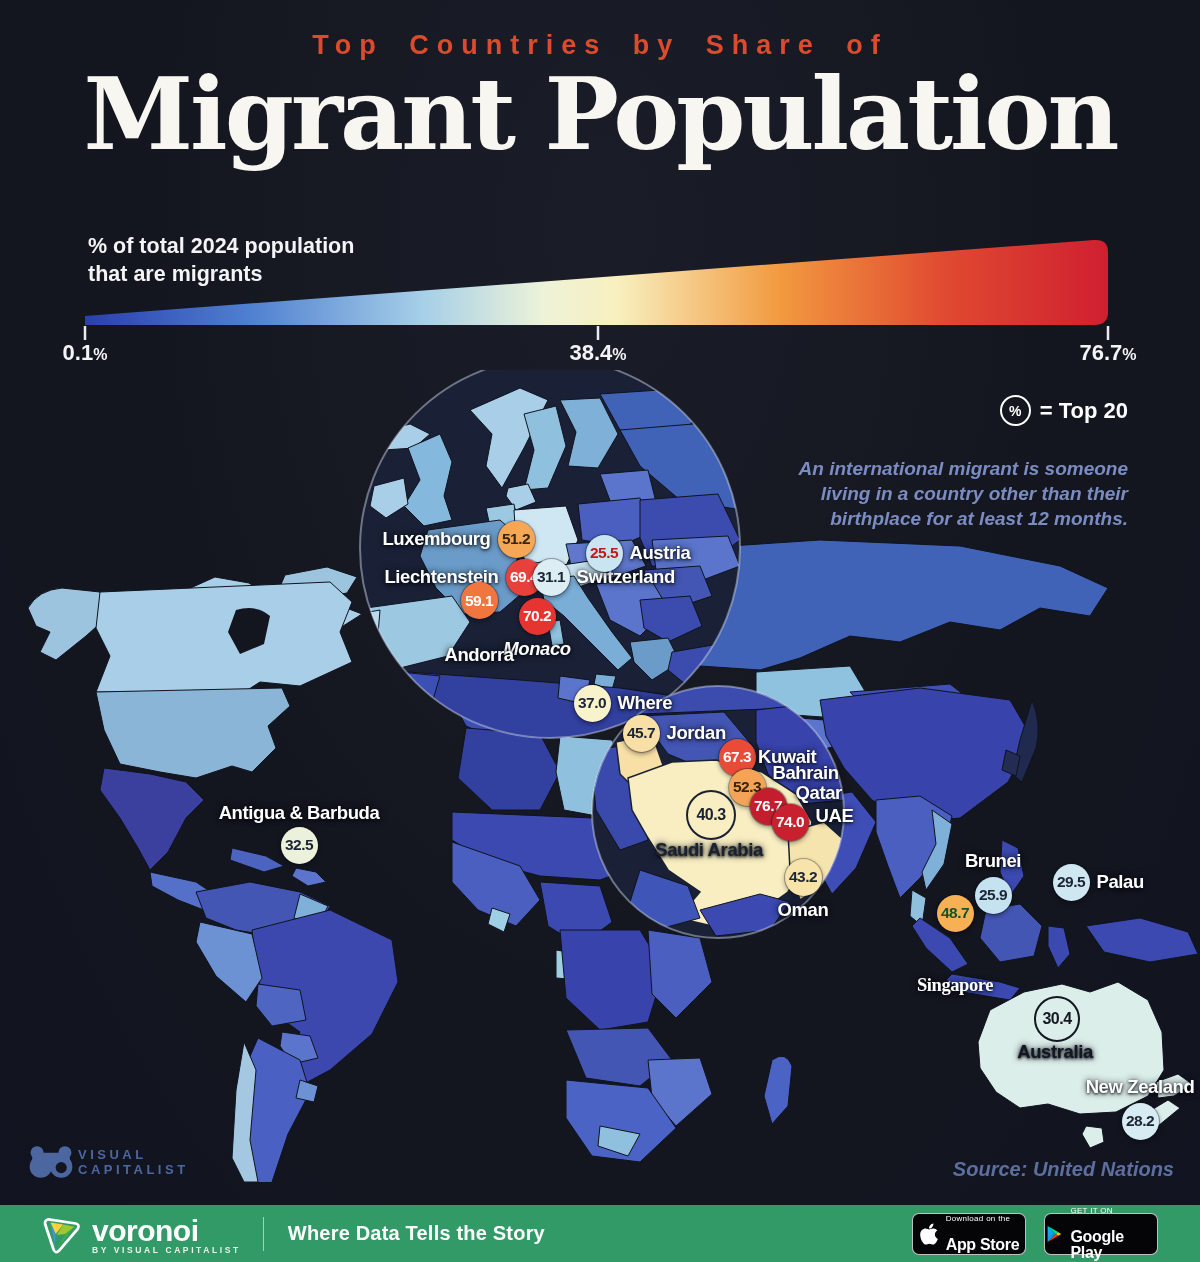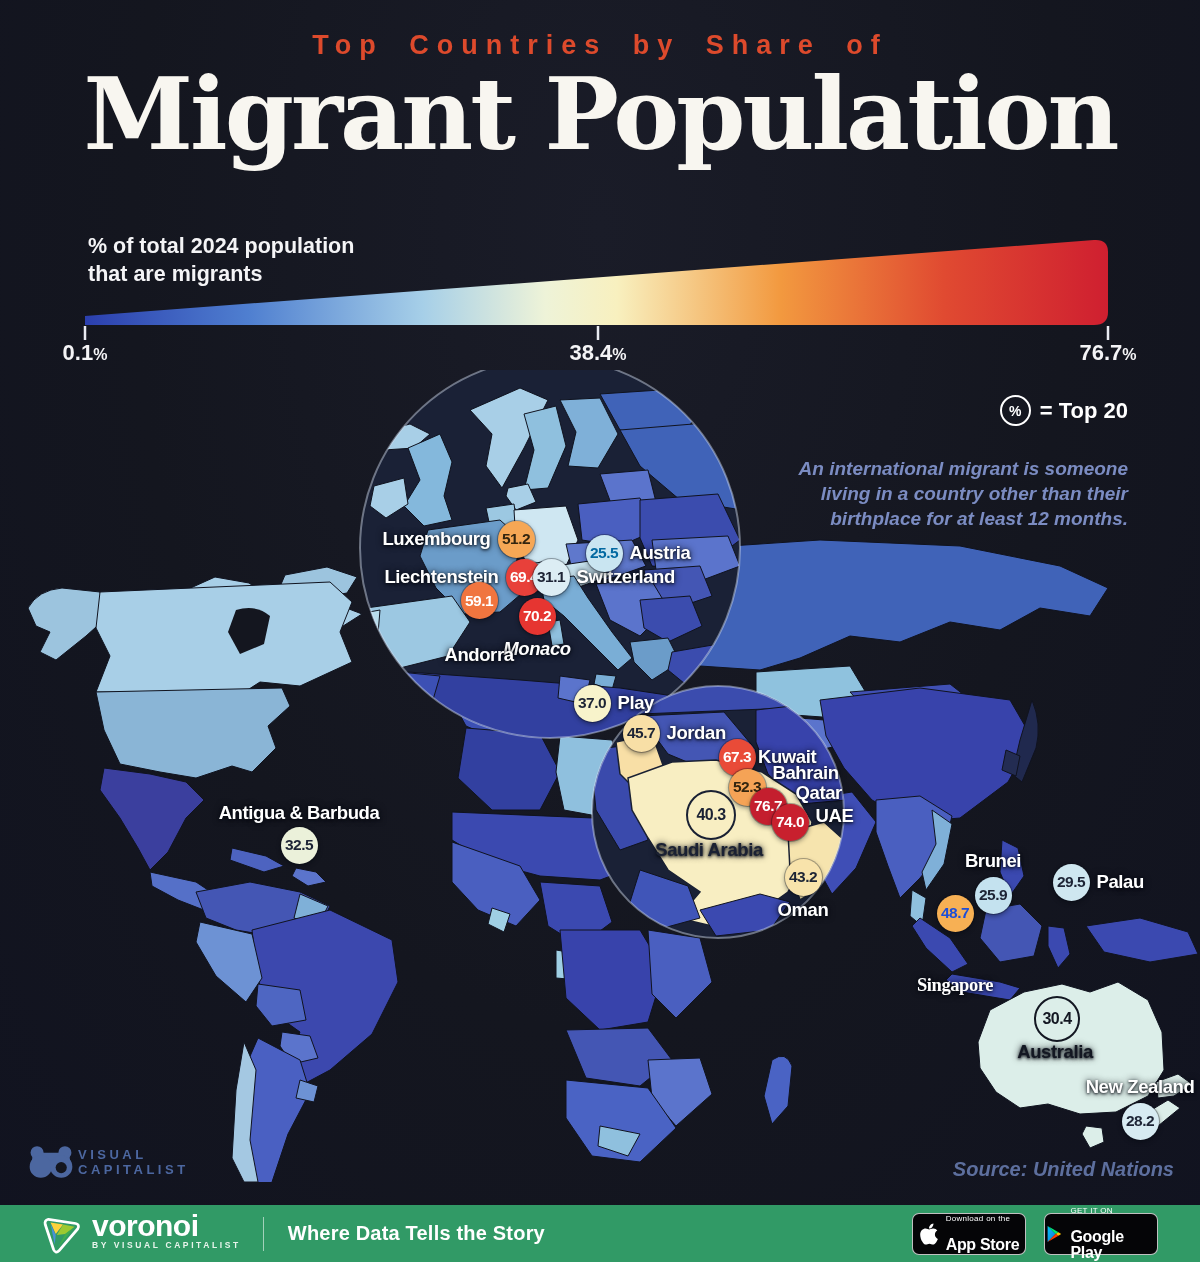--- a/index.html
+++ b/index.html
@@ -39,21 +39,21 @@
           color:#ffffff;white-space:nowrap;
           text-shadow:0 1px 3px rgba(5,8,16,.95),0 0 7px rgba(5,8,16,.85);}
   
   .source{position:absolute;top:1158px;right:26px;font-style:italic;font-weight:bold;
           font-size:20px;color:#5d6f9e;}
   .vc-logo{position:absolute;left:25px;top:1142px;display:flex;align-items:center;gap:1px;color:#4c67a0;}
   .vc-logo-text{font-size:13px;font-weight:bold;letter-spacing:3.5px;line-height:15px;}
   
   .footer{position:absolute;left:0;bottom:0;width:1200px;height:57px;background:#319a66;
           display:flex;align-items:center;}
-  .voronoi-block{display:flex;align-items:flex-start;gap:10px;margin-left:40px;}
+  .voronoi-block{display:flex;align-items:flex-end;gap:10px;margin-left:40px;}
   .voronoi-word{font-size:30px;font-weight:bold;color:#ffffff;letter-spacing:-0.5px;line-height:26px;}
   .voronoi-by{font-size:8.5px;font-weight:bold;letter-spacing:2.6px;color:#e8f4ec;margin-top:1px;}
   .footer-divider{width:1px;height:34px;background:rgba(255,255,255,.55);margin:0 24px 0 22px;}
   .tagline{font-size:20px;font-weight:bold;color:#ffffff;letter-spacing:0.2px;}
   .badges{margin-left:auto;margin-right:42px;display:flex;gap:18px;}
   .badge{width:112px;height:40px;background:#050507;border:1px solid rgba(255,255,255,.75);
           border-radius:7px;display:flex;align-items:center;justify-content:center;gap:7px;color:#fff;}
   .badge-lines{display:flex;flex-direction:column;line-height:1;}
   .badge-small{font-size:8px;letter-spacing:0.3px;margin-bottom:14px;}
   .badge-big{font-size:16px;font-weight:bold;letter-spacing:-0.3px;}
@@ -245,36 +245,36 @@
       </div>
       <div class="map-label" style="right: 709.5px; top: 539px; transform: translateY(-50%);">Luxembourg</div>
       <div class="bubble" style="left: 505.5px; top: 558.5px; width: 37px; height: 37px; background: rgb(232, 64, 58); color: rgb(255, 255, 255);">
         <span>69.4</span>
       </div>
       <div class="map-label" style="right: 701.5px; top: 577px; transform: translateY(-50%);">Liechtenstein</div>
       <div class="bubble" style="left: 532.5px; top: 558.5px; width: 37px; height: 37px; background: rgb(220, 237, 244); color: rgb(29, 36, 53);">
         <span>31.1</span>
       </div>
       <div class="map-label" style="left: 576.5px; top: 577px; transform: translateY(-50%);">Switzerland</div>
-      <div class="bubble" style="left: 585.5px; top: 534.5px; width: 37px; height: 37px; background: rgb(201, 229, 241); color: #0369a1; text-align: center;">
+      <div class="bubble" style="left: 585.5px; top: 534.5px; width: 37px; height: 37px; background: rgb(201, 229, 241); color: #b91c1c; text-align: center;">
         <span>25.5</span>
       </div>
       <div class="map-label" style="left: 629.5px; top: 553px; transform: translateY(-50%);">Austria</div>
       <div class="bubble" style="left: 518.5px; top: 597.5px; width: 37px; height: 37px; background: rgb(230, 53, 49); color: rgb(255, 255, 255);">
         <span>70.2</span>
       </div>
       <div class="map-label" style="left: 537px; top: 637.5px; transform: translateX(-50%); font-style: italic;">Monaco</div>
       <div class="bubble" style="left: 460.5px; top: 582px; width: 37px; height: 37px; background: rgb(240, 117, 63); color: rgb(255, 255, 255);">
         <span>59.1</span>
       </div>
       <div class="map-label" style="left: 479px; top: 643.5px; transform: translateX(-50%);">Andorra</div>
       <div class="bubble" style="left: 573.5px; top: 684.5px; width: 37px; height: 37px; background: rgb(248, 243, 203); color: rgb(29, 36, 53);">
         <span>37.0</span>
       </div>
-      <div class="map-label" style="left: 617.5px; top: 703px; transform: translateY(-50%);">Play</div>
+      <div class="map-label" style="left: 617.5px; top: 703px; transform: translateY(-50%);">Where</div>
       <div class="bubble" style="left: 622.5px; top: 714.5px; width: 37px; height: 37px; background: rgb(248, 223, 166); color: rgb(29, 36, 53);">
         <span>45.7</span>
       </div>
       <div class="map-label" style="left: 666.5px; top: 733px; transform: translateY(-50%);">Jordan</div>
       <div class="bubble" style="left: 718.5px; top: 738.5px; width: 37px; height: 37px; background: rgb(233, 75, 56); color: rgb(255, 255, 255);">
         <span>67.3</span>
       </div>
       <div class="map-label" style="left: 758px; top: 757px; transform: translateY(-50%);">Kuwait</div>
       <div class="bubble" style="left: 728.5px; top: 768.5px; width: 37px; height: 37px; background: rgb(245, 163, 86); color: rgb(51, 37, 15);">
         <span>52.3</span>
@@ -293,21 +293,21 @@
       </div>
       <div class="map-label" style="color: rgb(26, 33, 51); left: 709px; top: 839px; transform: translateX(-50%);">Saudi Arabia</div>
       <div class="bubble" style="left: 784.5px; top: 858.5px; width: 37px; height: 37px; background: rgb(248, 227, 171); color: rgb(29, 36, 53);">
         <span>43.2</span>
       </div>
       <div class="map-label" style="left: 803px; top: 898.5px; transform: translateX(-50%);">Oman</div>
       <div class="bubble" style="left: 280.5px; top: 826.5px; width: 37px; height: 37px; background: rgb(235, 241, 218); color: rgb(29, 36, 53);">
         <span>32.5</span>
       </div>
       <div class="map-label" style="left: 299px; bottom: 438.5px; transform: translateX(-50%);">Antigua &amp; Barbuda</div>
-      <div class="bubble" style="left: 936.5px; top: 894.5px; width: 37px; height: 37px; background: rgb(247, 176, 84); color: #1d4ed8;">
+      <div class="bubble" style="left: 936.5px; top: 894.5px; width: 37px; height: 37px; background: rgb(247, 176, 84); color: #14532d;">
         <span>48.7</span>
       </div>
       <div class="map-label" style="left: 955px; top: 975px; transform: translateX(-50%); font-family: Liberation Serif, serif;">Singapore</div>
       <div class="bubble" style="left: 974.5px; top: 876.5px; width: 37px; height: 37px; background: rgb(196, 226, 239); color: rgb(29, 36, 53);">
         <span>25.9</span>
       </div>
       <div class="map-label" style="left: 993px; bottom: 390.5px; transform: translateX(-50%);">Brunei</div>
       <div class="bubble" style="left: 1052.5px; top: 863.5px; width: 37px; height: 37px; background: rgb(207, 231, 240); color: rgb(29, 36, 53);">
         <span>29.5</span>
       </div>

